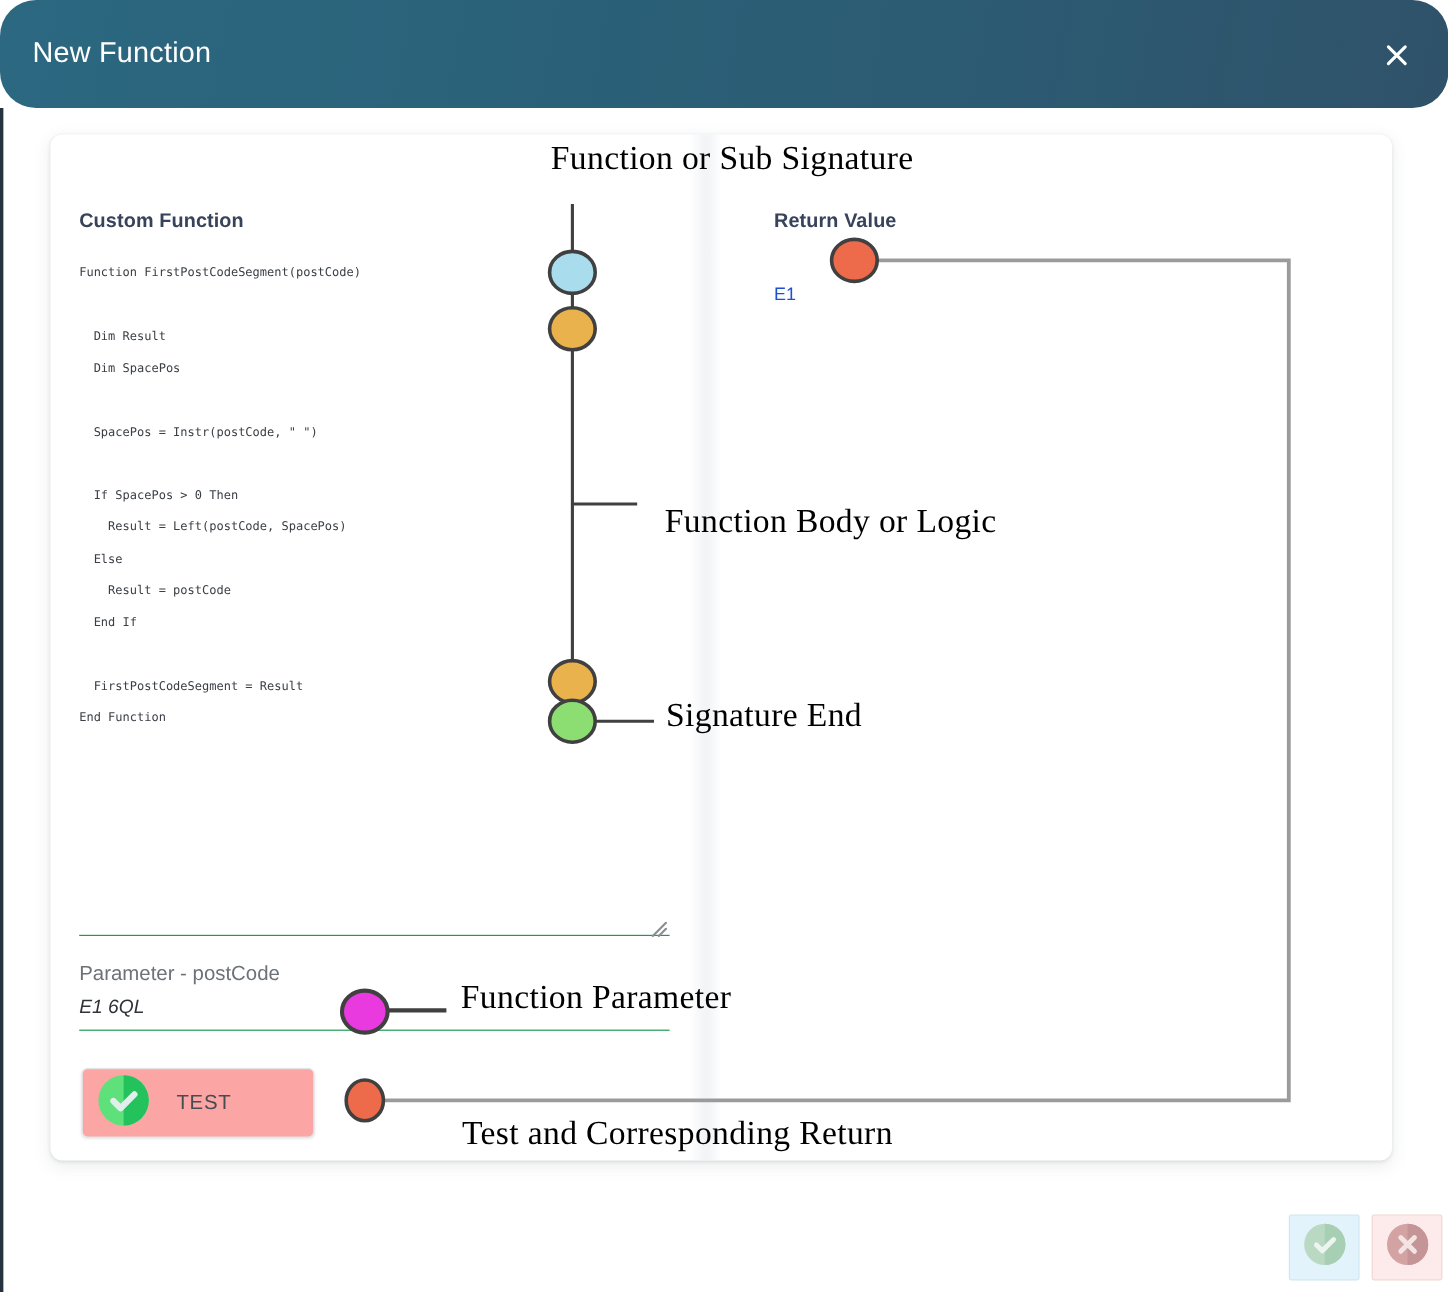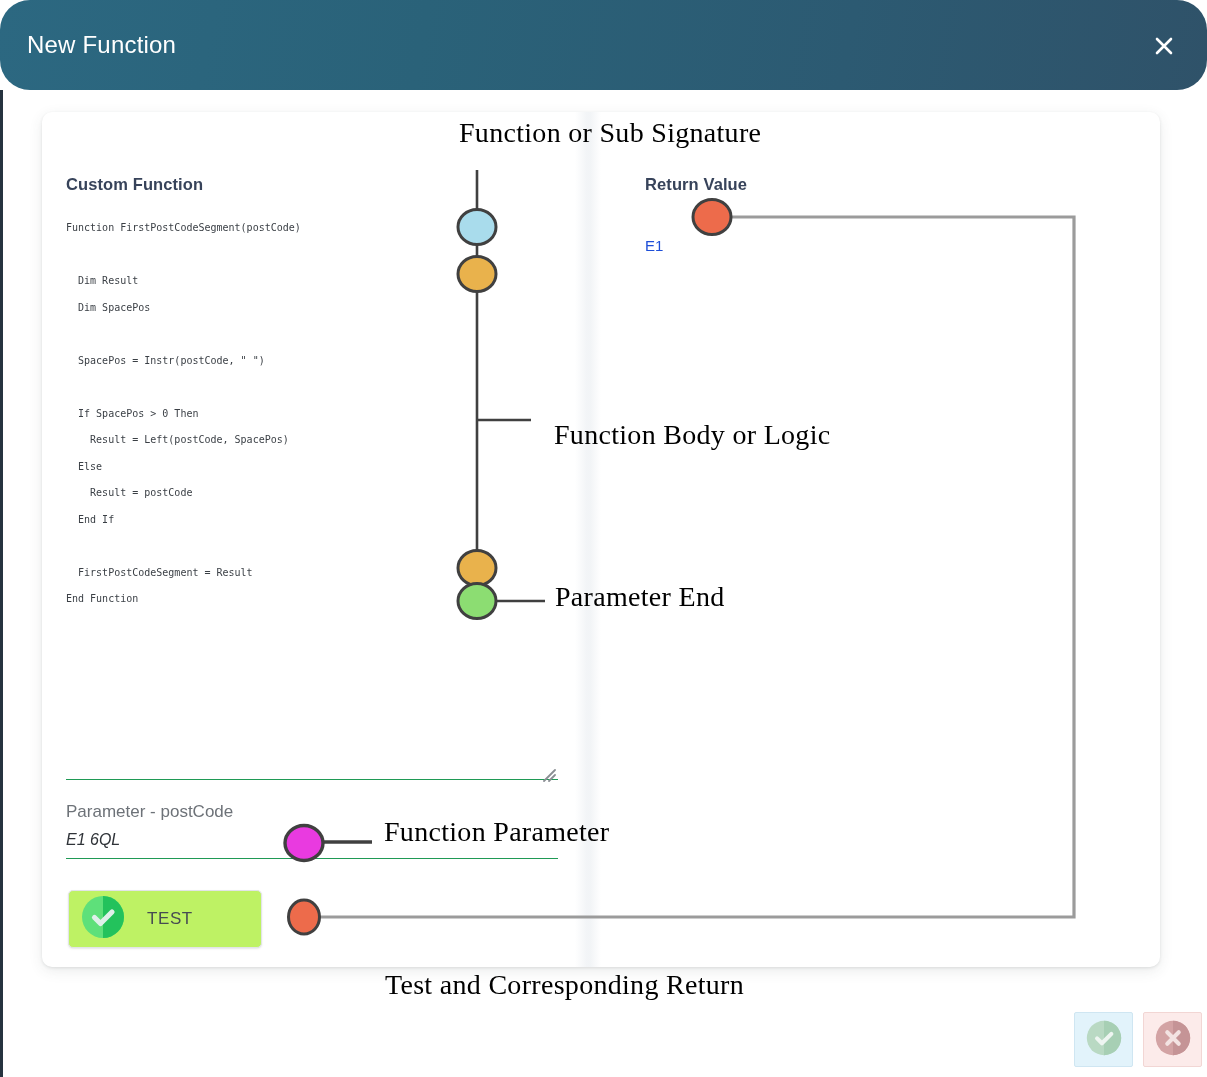--- a/index.html
+++ b/index.html
@@ -82,21 +82,21 @@
     position:absolute;left:66px;top:831px;font-size:16px;color:#2f3338;font-style:italic;
   }
   .param-underline{
     position:absolute;left:66px;top:858px;width:492px;height:0;
     border-top:1.6px solid #1f9a55;
   }
 
   
   .test-btn{
     position:absolute;left:68px;top:890px;width:192px;height:56px;
-    background:#bef264;border:1px solid #e2e4e7;border-radius:5px;
+    background:#fca5a5;border:1px solid #e2e4e7;border-radius:5px;
     box-shadow:0 1px 2px rgba(60,64,67,.13);
     display:flex;align-items:center;cursor:pointer;
   }
   .test-icon{margin-left:12px;display:block;}
   .test-label{
     margin-left:22px;font-size:17px;color:#474c52;letter-spacing:.6px;
   }
 
   
   .ret-label{
@@ -106,21 +106,21 @@
   
   .anno{
     position:absolute;
     font-family:Liberation Serif, serif;
     font-size:28px;color:#000000;letter-spacing:.3px;white-space:nowrap;
   }
   #a-sig{left:459px;top:117px;}
   #a-body{left:554px;top:402px;margin-top:17px;}
   #a-end{left:555px;top:581px;}
   #a-param{left:384px;top:816px;text-align:center;}
-  #a-test{left:385px;top:969px;}
+  #a-test{left:385px;top:929px;}
 
   
   .overlay{position:absolute;left:0;top:0;width:1207px;height:1077px;pointer-events:none;}
 
   
   .footer-btns{position:absolute;left:1074px;top:1012px;display:flex;gap:10px;}
   .fbtn{
     width:57px;height:53px;display:flex;align-items:center;justify-content:center;
     cursor:pointer;border-radius:2px;
   }
@@ -185,21 +185,21 @@
       <path d="M13.5 22.5 L19.5 28.5 L31 17" stroke="#dff0ea" stroke-width="5.2" fill="none" stroke-linecap="round" stroke-linejoin="round"></path>
     </svg>
   </span>
   <span class="test-label">TEST</span>
 </div>
 
 <div class="ret-label">E1</div>
 
 <div class="anno" id="a-sig">Function or Sub Signature</div>
 <div class="anno" id="a-body">Function Body or Logic</div>
-<div class="anno" id="a-end">Parameter End</div>
+<div class="anno" id="a-end">Signature End</div>
 <div class="anno" id="a-param">Function Parameter</div>
 <div class="anno" id="a-test">Test and Corresponding Return</div>
 
 <svg class="overlay">
 
   <path d="M477 170 L477 600" stroke="#404040" stroke-width="2.6" fill="none"></path>
 
   <path d="M477 420 L531 420" stroke="#404040" stroke-width="2.6" fill="none"></path>
 
   <path d="M477 601 L545 601" stroke="#404040" stroke-width="2.6" fill="none"></path>

